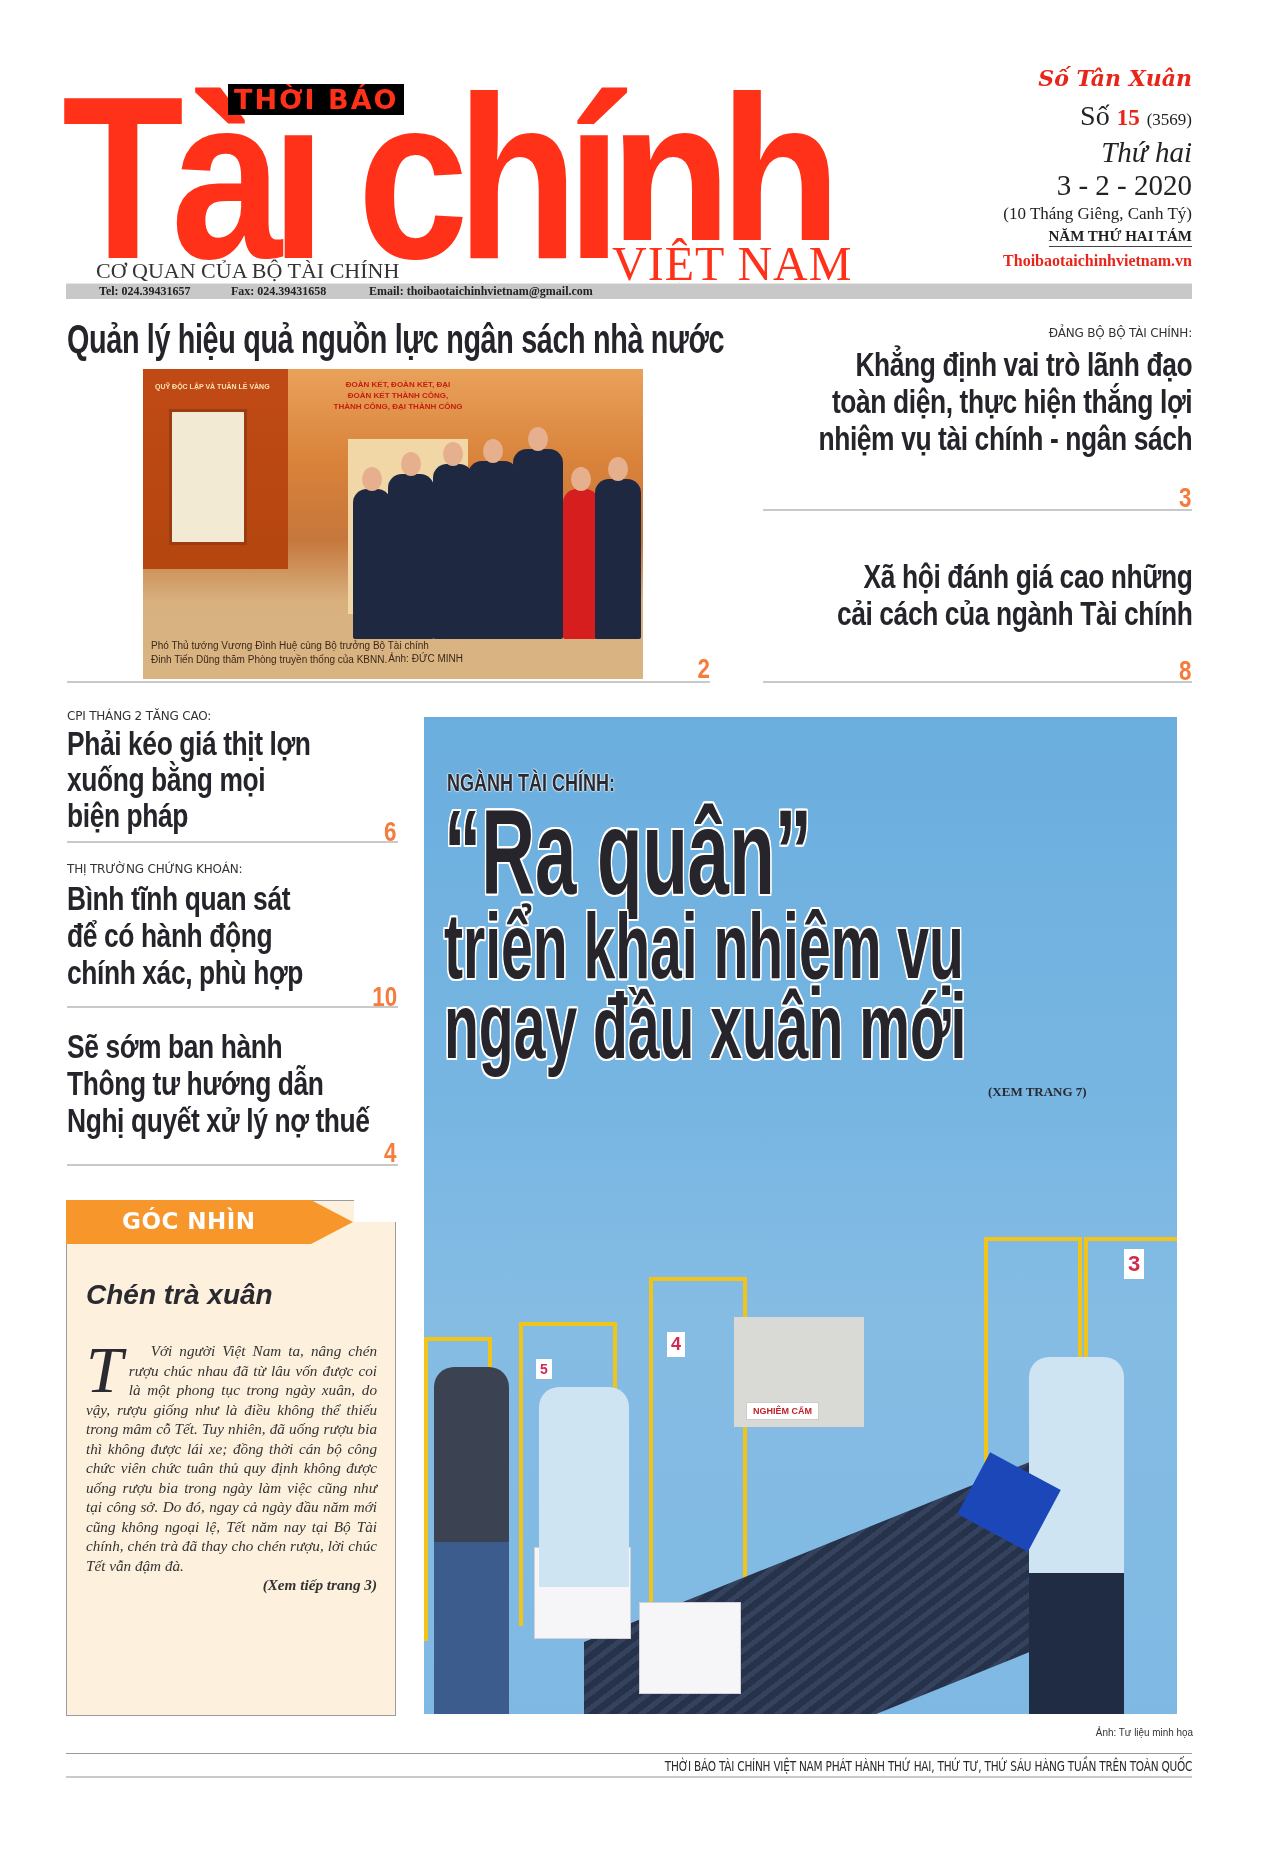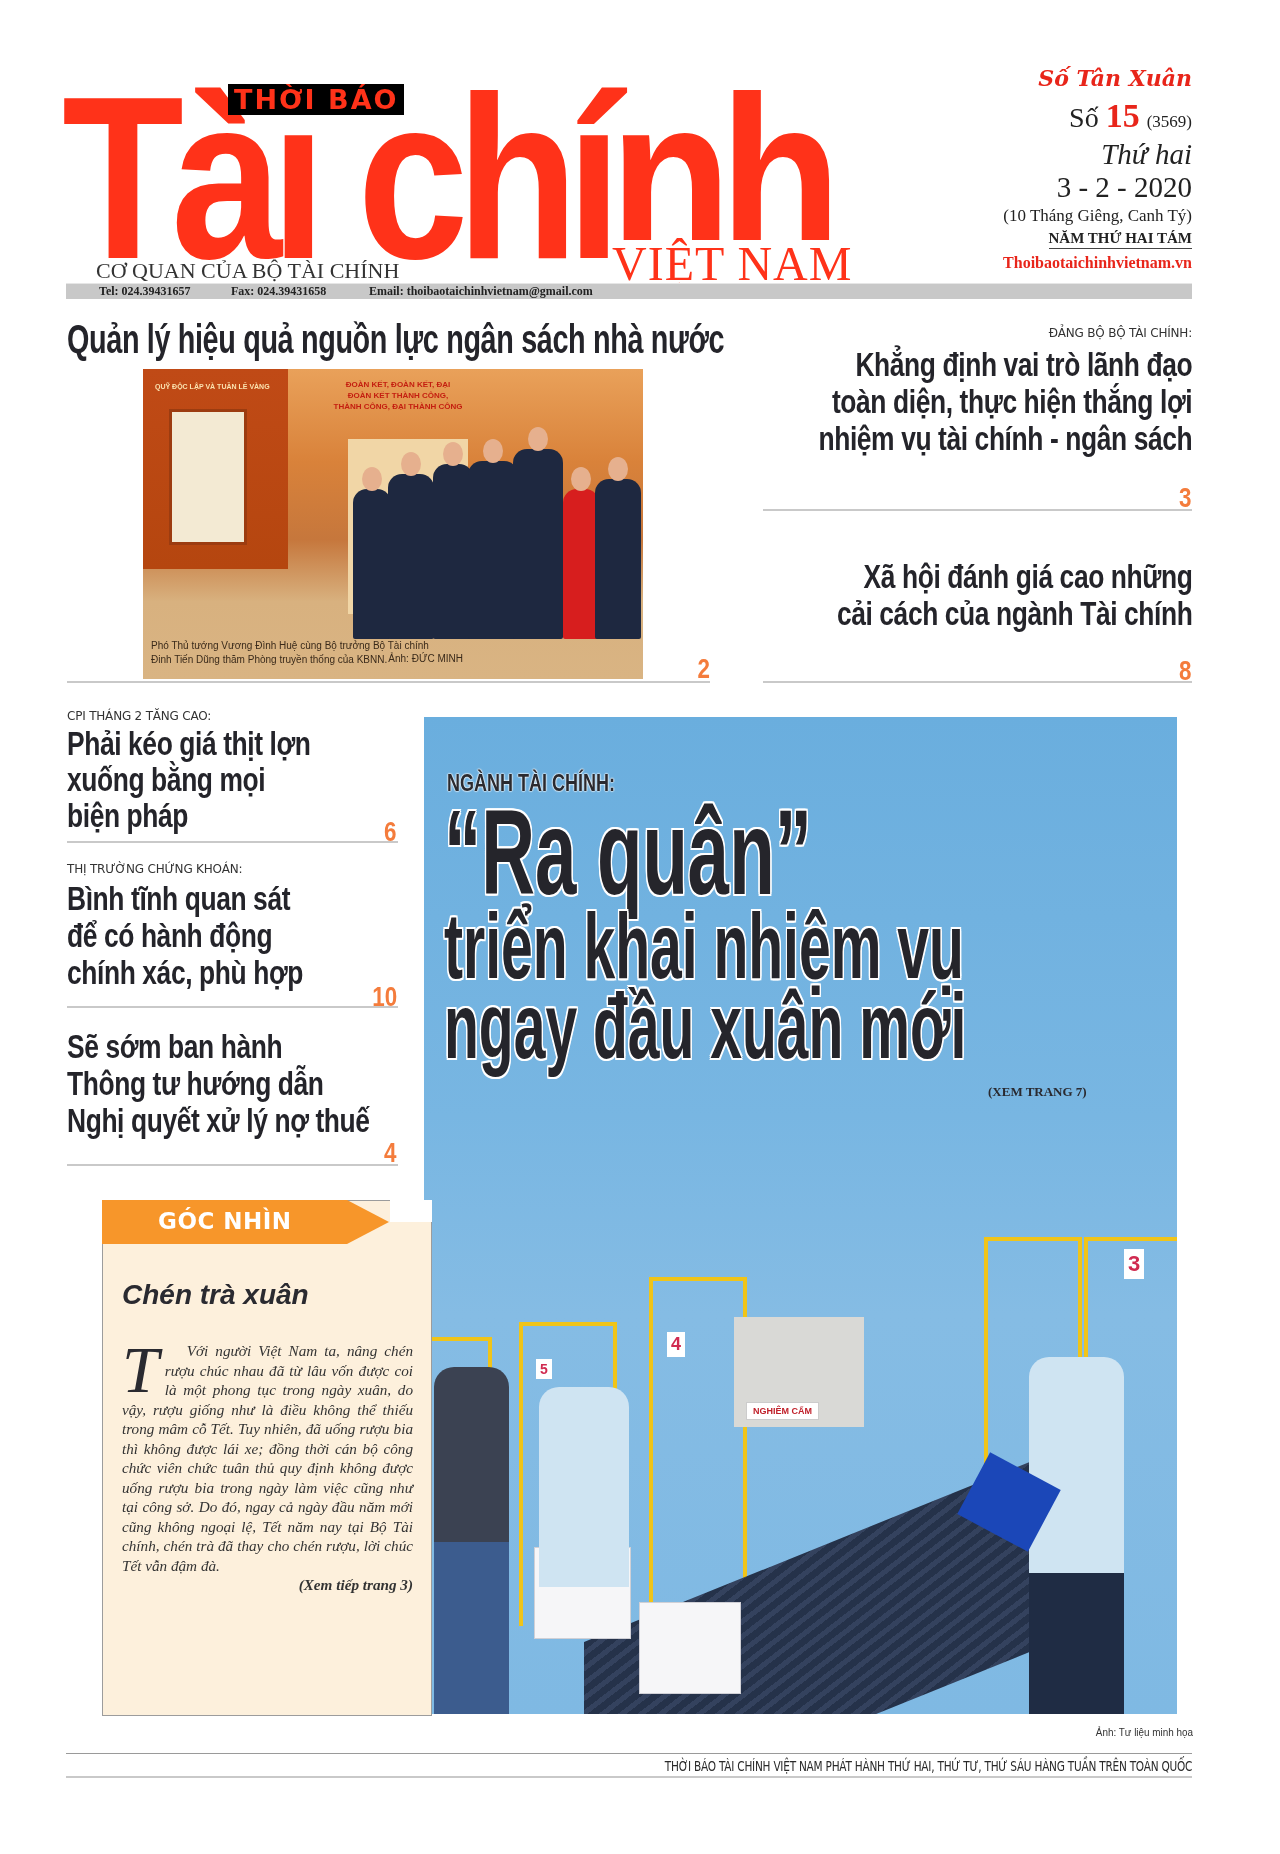--- a/index.html
+++ b/index.html
@@ -8,21 +8,21 @@
   
   .logo-big{position:absolute;left:62px;top:62px;font-family:"Liberation Sans",sans-serif;font-weight:700;color:#ff3219;font-size:232px;letter-spacing:-14px;line-height:1;transform:scaleX(0.86);transform-origin:left top;white-space:nowrap;}
   .logo-small{position:absolute;left:228px;top:84px;font-family:"DejaVu Sans",sans-serif;font-weight:700;color:#ff3219;font-size:27px;letter-spacing:2px;background:#000000;padding:0 6px;}
   .logo-vn{position:absolute;left:608px;top:240px;font-family:"Liberation Serif",serif;color:#ff3219;font-size:48px;line-height:1;background:#fff;padding:0 4px;letter-spacing:1px;}
   .logo-org{position:absolute;left:96px;top:258px;font-family:"Liberation Serif",serif;color:#333;font-size:22px;white-space:nowrap;}
   .contact-strip{position:absolute;left:66px;top:283px;width:1126px;height:15px;background:#c8c8c8;border-top:1px solid #e6e6e6;}
   .contact-strip span{position:absolute;top:0;font-family:"Liberation Serif",serif;font-weight:700;font-size:12px;line-height:15px;color:#222;}
   .issue{position:absolute;right:88px;top:66px;text-align:right;font-family:"Liberation Serif",serif;color:#222;}
   .issue .special{color:#e8251a;font-style:italic;font-weight:700;font-size:22px;line-height:24px;font-family:"DejaVu Serif",serif;}
   .issue .num{font-size:28px;line-height:32px;margin-top:10px;}
-  .issue .num b{color:#e8251a;font-size:34px;}
+  .issue .num b{color:#e8251a;font-size:23px;}
   .issue .num small{font-size:17px;}
   .issue .day{font-style:italic;font-size:29px;line-height:32px;}
   .issue .date{font-size:29px;line-height:34px;}
   .issue .lunar{font-size:17px;line-height:24px;}
   .issue .year{font-weight:700;font-size:15px;line-height:20px;border-bottom:1px solid #444;display:inline-block;text-align:right;}
   .issue .url{color:#e8251a;font-weight:700;font-size:16px;line-height:28px;}
   
   .hl{font-family:"Liberation Sans",sans-serif;font-weight:700;color:#24242a;letter-spacing:-0.5px;transform:scaleX(0.82);transform-origin:left top;white-space:nowrap;}
   .hl-r{transform-origin:right top;text-align:right;}
   .kicker{font-family:"DejaVu Sans",sans-serif;font-size:12px;color:#333;letter-spacing:-0.2px;white-space:nowrap;}
@@ -45,21 +45,21 @@
   .hero .big{position:absolute;left:20px;font-family:"Liberation Sans",sans-serif;font-weight:700;color:#25252b;transform:scaleX(0.62);transform-origin:left top;white-space:nowrap;text-shadow:2px 0 #fff,-2px 0 #fff,0 2px #fff,0 -2px #fff,2px 2px #fff,-2px -2px #fff,2px -2px #fff,-2px 2px #fff;}
   .hero .see{position:absolute;left:564px;top:367px;font-family:"Liberation Serif",serif;font-weight:700;font-size:13px;color:#2a2a30;}
   .scene{position:absolute;left:0;top:560px;width:769px;height:437px;}
   .gantry{position:absolute;border:4px solid #f0c419;border-bottom:none;}
   .belt{position:absolute;left:160px;top:260px;width:520px;height:190px;background:repeating-linear-gradient(160deg,#25324a 0 8px,#34425e 8px 14px);transform:skewY(-22deg);}
   .box{position:absolute;background:#f6f6f8;border:1px solid #d0d0d6;}
   .man{position:absolute;border-radius:20px 20px 0 0;}
   .numtag{position:absolute;background:#fff;color:#d02a50;font-weight:700;font-size:18px;padding:2px 4px;}
   .credit2{position:absolute;right:87px;top:1726px;font-size:11px;color:#333;transform:scaleX(0.9);transform-origin:right top;white-space:nowrap;}
   
-  .opinion{position:absolute;left:66px;top:1200px;width:328px;height:514px;background:#fdf0dc;border:1px solid #9c9c9c;margin-left:36px;}
+  .opinion{position:absolute;left:66px;top:1200px;width:328px;height:514px;background:#fdf0dc;border:1px solid #9c9c9c;}
   .opinion .tab{position:absolute;left:-1px;top:-1px;width:287px;height:44px;background:#f7962a;clip-path:polygon(0 0,245px 0,287px 22px,245px 44px,0 44px);}
   .opinion .tab span{position:absolute;left:56px;top:8px;color:#fff;font-family:"DejaVu Sans",sans-serif;font-weight:700;font-size:23px;letter-spacing:0.5px;}
   .opinion .cover{position:absolute;left:287px;top:-1px;width:42px;height:22px;background:#fff;}
   .opinion .title{position:absolute;left:19px;top:78px;font-family:"Liberation Sans",sans-serif;font-style:italic;font-weight:700;font-size:28px;color:#2a2a30;}
   .opinion .body{position:absolute;left:19px;top:140px;width:291px;font-family:"Liberation Serif",serif;font-style:italic;font-size:15.2px;line-height:19.5px;color:#333;text-align:justify;}
   .opinion .drop{float:left;font-size:66px;line-height:54px;margin:2px 6px 0 0;font-family:"Liberation Serif",serif;font-style:italic;color:#2a2a30;}
   .opinion .body p{margin:0;text-indent:0;}
   .opinion .body p.ind{text-indent:22px;}
   .opinion .more{font-weight:700;float:right;}
   .footer-text{position:absolute;right:88px;top:1758px;font-family:"DejaVu Sans",sans-serif;font-size:13.5px;color:#2a2a2a;transform:scaleX(0.78);transform-origin:right top;white-space:nowrap;letter-spacing:-0.3px;}

